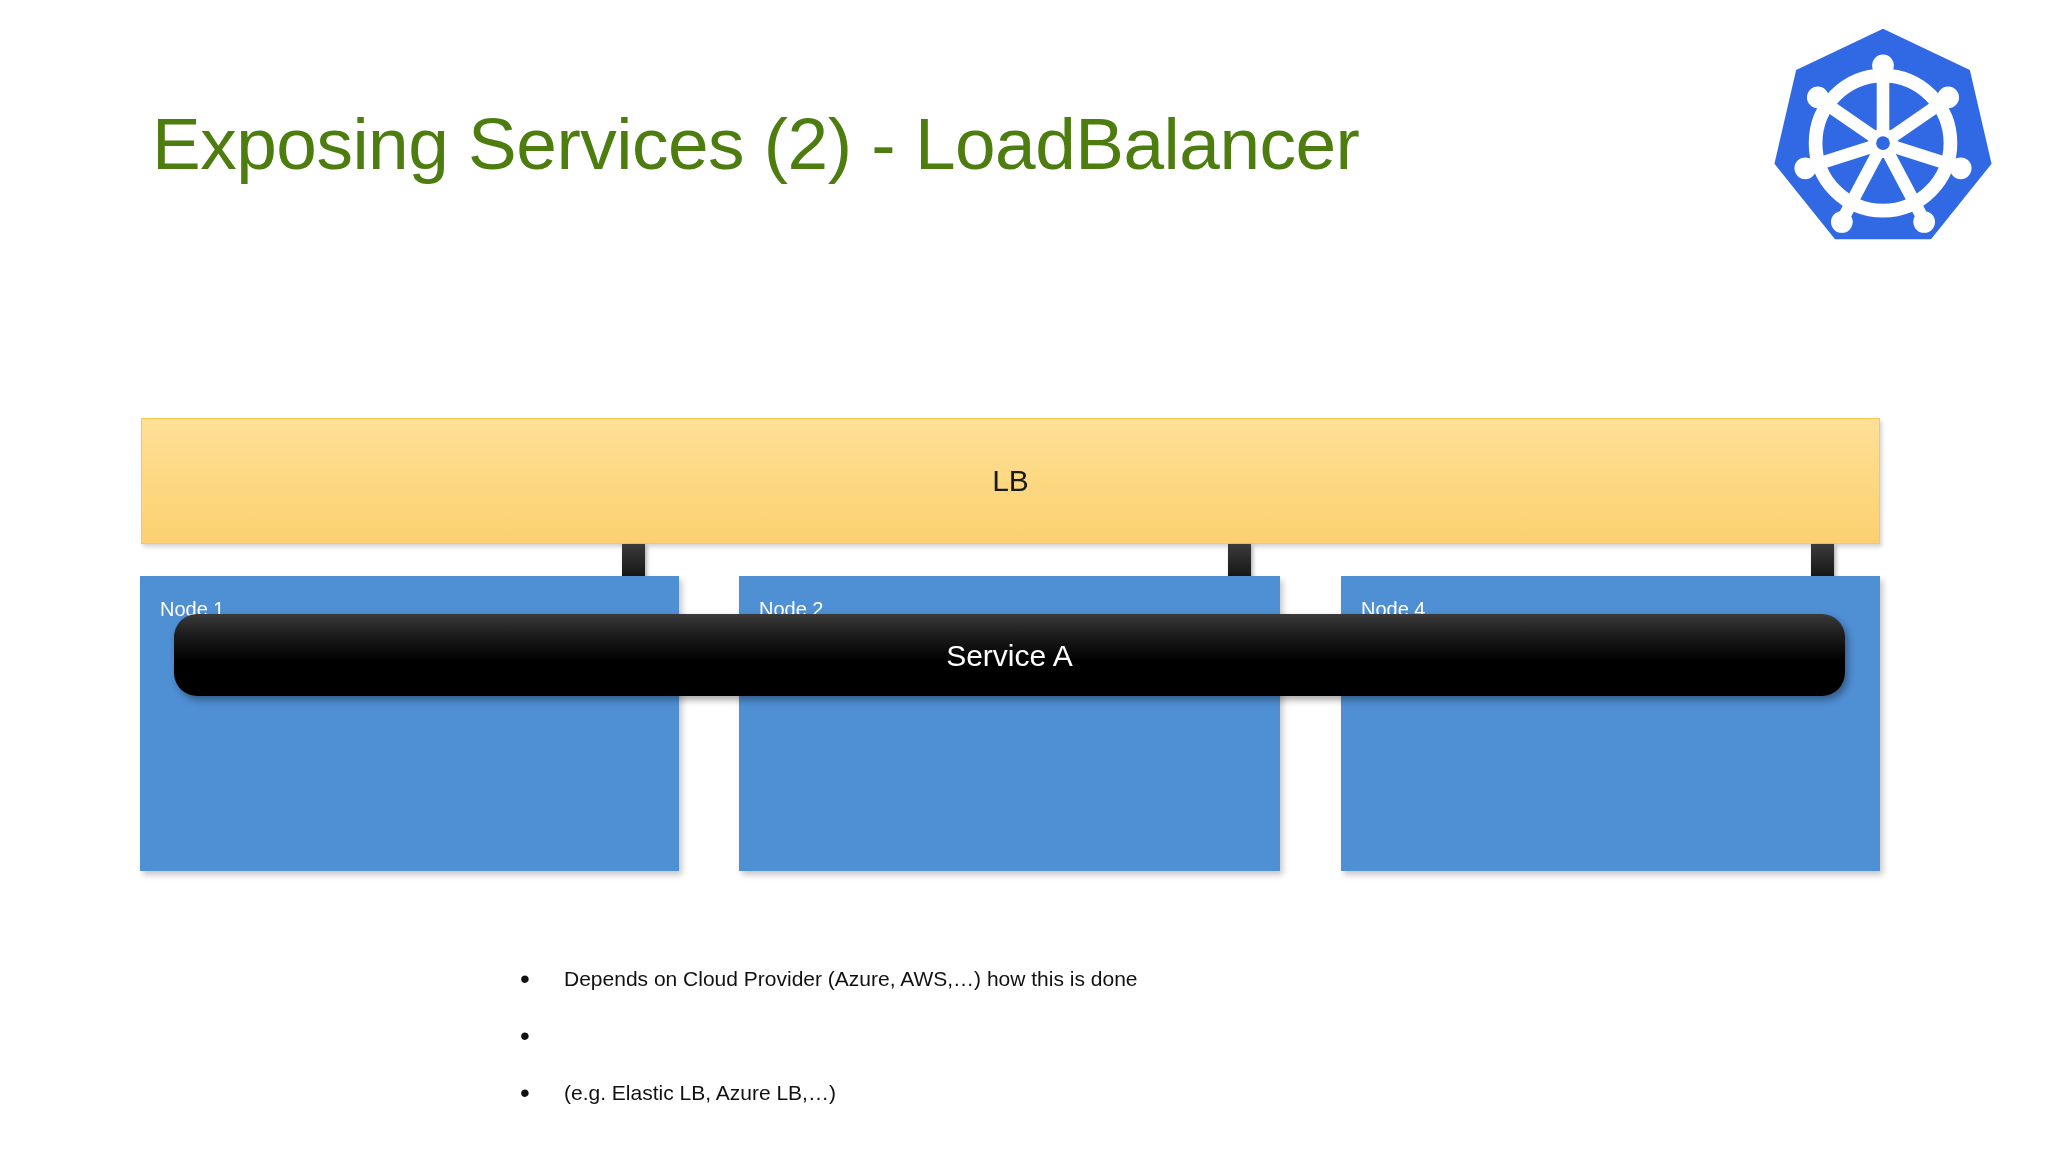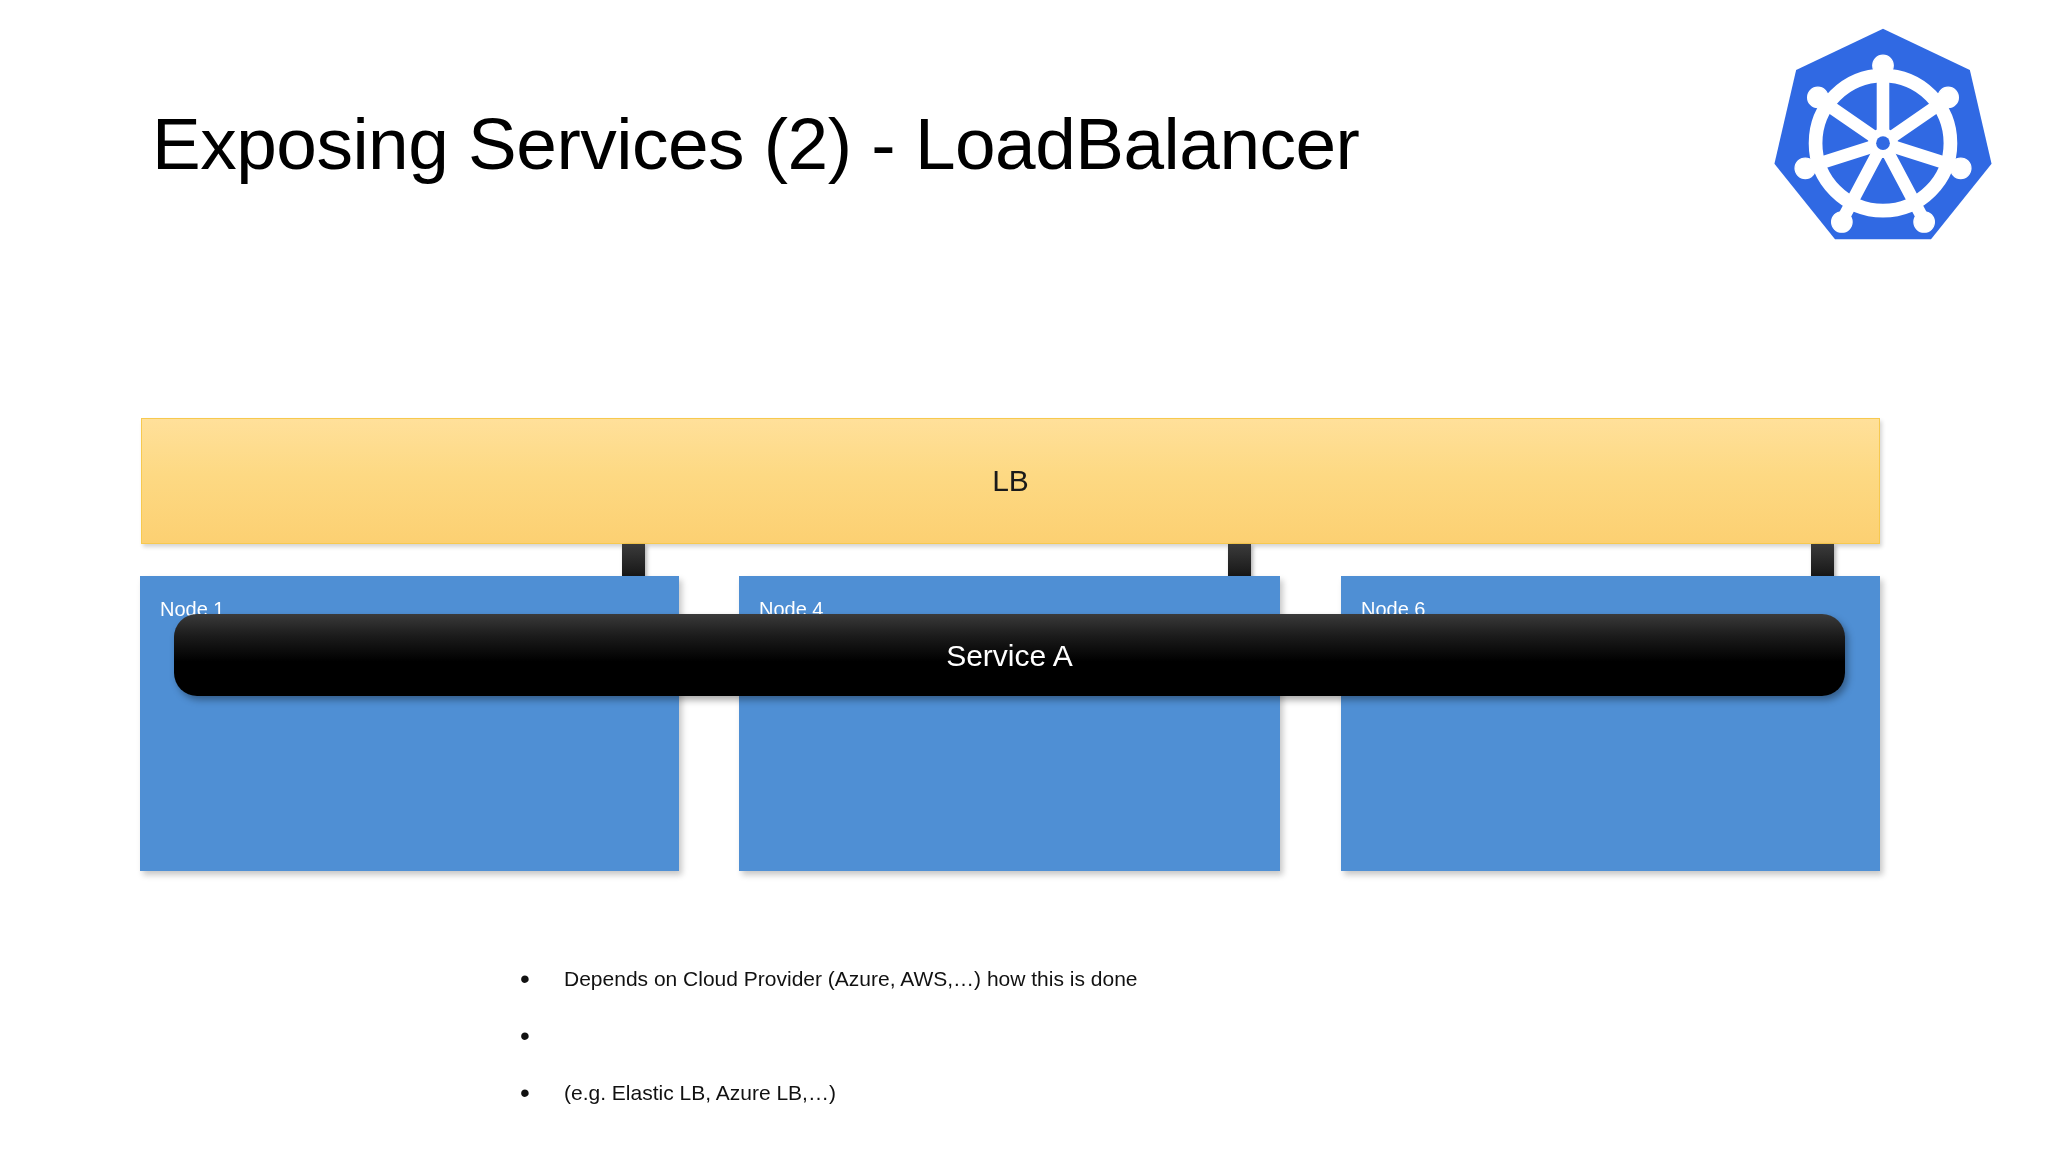--- a/index.html
+++ b/index.html
@@ -23,21 +23,21 @@
 
   
   #slide-title {
     position: absolute;
     left: 152px;
     top: 104px;
     width: 1500px;
     font-size: 73px;
     line-height: 1.1;
     font-weight: 400;
-    color: #000000;
+    color: #4d7c0f;
     letter-spacing: -0.5px;
     white-space: nowrap;
   }
 
   
   #k8s-logo {
     position: absolute;
     left: 1768px;
     top: 22px;
     width: 230px;
@@ -200,24 +200,24 @@
     </div>
 
     <div class="connector c1"></div>
     <div class="connector c2"></div>
     <div class="connector c3"></div>
 
     <div class="node-box n1">
       <span class="node-label">Node 1</span>
     </div>
     <div class="node-box n2">
+      <span class="node-label">Node 2</span>
+    </div>
+    <div class="node-box n3">
       <span class="node-label">Node 4</span>
-    </div>
-    <div class="node-box n3">
-      <span class="node-label">Node 6</span>
     </div>
 
     <div class="service-bar">
       <span class="service-label">Service A</span>
     </div>
 
   </div>
 
   <div id="bullets">
     <div class="bullet-row">

